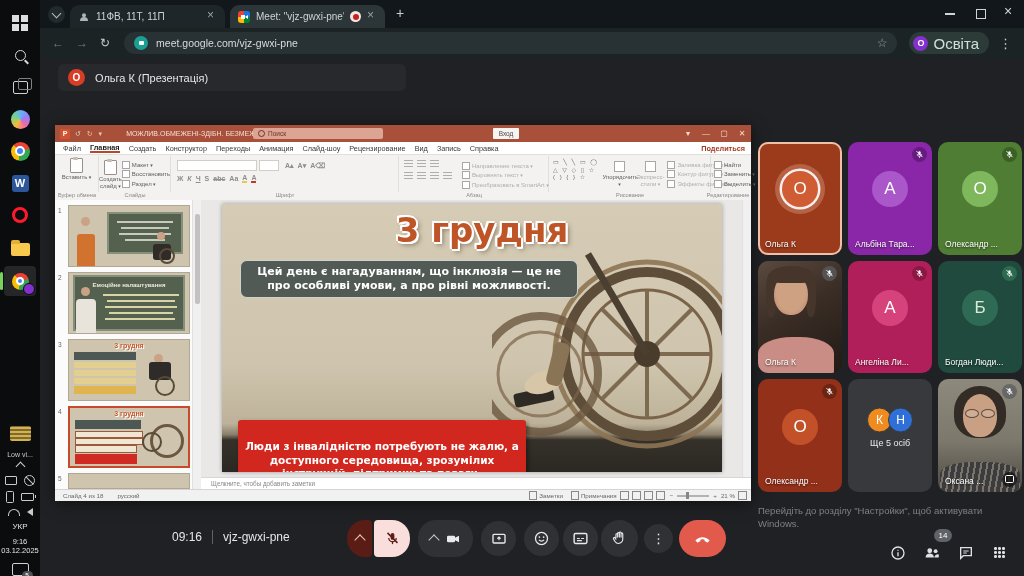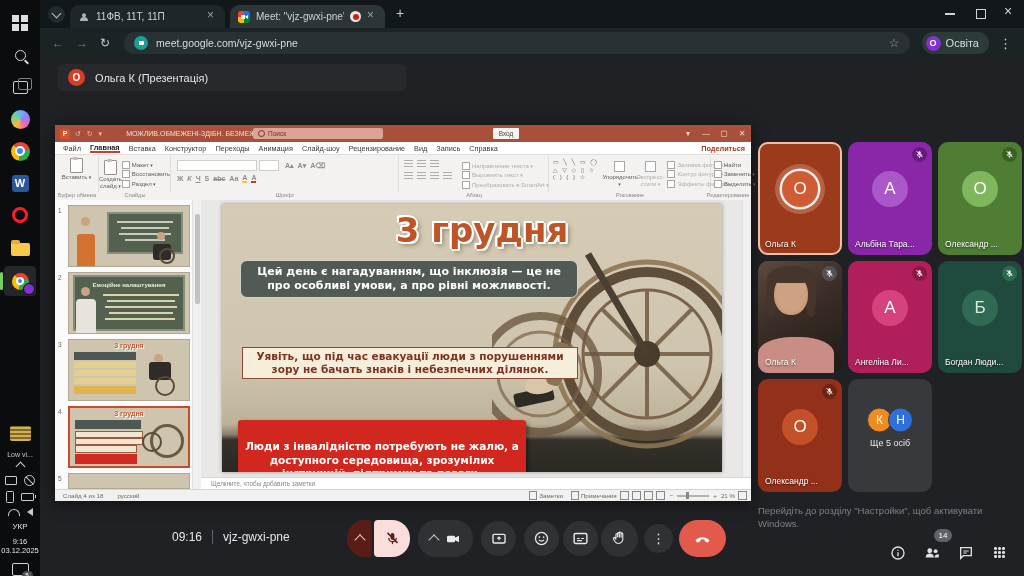--- a/index.html
+++ b/index.html
@@ -65,21 +65,21 @@
   .navb{font-size:12px;margin-left:12px;color:#788084}
   .navb.lit{color:#c8cdd0}
   .omni{height:22px;background:#283134;border-radius:11px;flex:1;margin:0 12px 0 14px;display:flex;align-items:center;padding:0 10px;min-width:0}
   .meetchip{width:14px;height:14px;border-radius:50%;background:#1d9e92;display:flex;align-items:center;justify-content:center;flex:none;margin-right:8px}
   .meetchip::after{content:"";width:5px;height:4px;background:#fff;border-radius:1px;box-shadow:6px 0 0 -2px #fff}
   .urltext{font-size:10.5px;color:#d8dcde;white-space:nowrap}
   .star{margin-left:auto;font-size:12px;color:#9aa0a3}
   .star::after{content:"☆"}
   .chip{height:22px;border-radius:11px;background:#2c3a38;display:flex;align-items:center;padding:0 10px 0 4px;gap:5px;flex:none}
   .chip .cav{width:15px;height:15px;border-radius:50%;background:#8430ce;color:#fff;font-size:9px;font-weight:bold;display:flex;align-items:center;justify-content:center}
-  .chip .clbl{font-size:11px;color:#cfe0da}
+  .chip .clbl{font-size:15px;color:#cfe0da}
   .brmenu{font-size:13px;color:#cfd4d6;margin:0 12px 0 10px}
   .brmenu::after{content:"⋮"}
   
   .meetbg{position:absolute;left:40px;top:58px;width:984px;height:518px;background:#202124}
   .pill{position:absolute;left:58px;top:64px;width:348px;height:27px;background:#28292c;border-radius:6px;display:flex;align-items:center;padding-left:10px;gap:10px;box-sizing:border-box}
   .pill .av{width:17px;height:17px;border-radius:50%;background:#d93d25;color:#fff;font-size:10px;font-weight:bold;display:flex;align-items:center;justify-content:center;flex:none}
   .pill .plabel{font-size:11px;color:#e4e6e8;white-space:nowrap}
   
   .ppt{position:absolute;left:55px;top:125px;width:696px;height:376px;background:#f3f2f1;box-shadow:0 2px 14px rgba(0,0,0,.55);font-family:"Liberation Sans",sans-serif;}
   .ppt-title{position:absolute;left:0;top:0;right:0;height:17px;background:#a9503a;display:flex;align-items:center;color:#f4ded6}
@@ -323,21 +323,21 @@
       <div class="vhod">Вход</div>
       <div class="pwc ribbondisp" style="right:54px"></div>
       <div class="pwc pmin" style="right:36px"></div>
       <div class="pwc pmax" style="right:18px"></div>
       <div class="pwc pclo" style="right:0"></div>
     </div>
 
     <div class="ppt-menu">
       <span class="mtab">Файл</span>
       <span class="mtab active">Главная</span>
-      <span class="mtab">Вставка</span>
+      <span class="mtab">Создать</span>
       <span class="mtab">Конструктор</span>
       <span class="mtab">Переходы</span>
       <span class="mtab">Анимация</span>
       <span class="mtab">Слайд-шоу</span>
       <span class="mtab">Рецензирование</span>
       <span class="mtab">Вид</span>
       <span class="mtab">Запись</span>
       <span class="mtab">Справка</span>
       <span class="pshare">Поделиться</span>
     </div>
@@ -558,21 +558,20 @@
         <circle cx="155" cy="160" r="13" fill="#4a3c2c"></circle>
         <circle cx="48" cy="180" r="58" fill="none" stroke="#6b5840" stroke-width="8" opacity=".8"></circle>
         <circle cx="48" cy="180" r="42" fill="none" stroke="#7a6348" stroke-width="3" opacity=".7"></circle>
         <line x1="155" y1="160" x2="96" y2="60" stroke="#4a3f30" stroke-width="7"></line>
         <rect x="22" y="196" width="40" height="14" rx="3" fill="#2e2a24" transform="rotate(-12 42 203)"></rect>
         <ellipse cx="52" cy="188" rx="20" ry="11" fill="#d8c6a8" transform="rotate(-18 52 188)"></ellipse>
         <rect x="58" y="148" width="16" height="44" rx="6" fill="#8a7456" transform="rotate(14 66 170)"></rect>
       </svg>
       <div class="sl-title">3 грудня</div>
       <div class="sl-dark">Цей день є нагадуванням, що інклюзія — це не про особливі умови, а про рівні можливості.</div>
-      <div class="sl-cream" style="left:20px;top:143px;width:336px">Уявіть, що під час евакуації люди з порушеннями зору не бачать знаків і небезпечних ділянок.</div>
       <div class="sl-red">Люди з інвалідністю потребують не жалю, а доступного середовища, зрозумілих інструкцій, підтримки та поваги.</div>
     </div>
     <div class="cscroll"></div>
 
     <div class="notesbar">
       <span>Щелкните, чтобы добавить заметки</span>
     </div>
 
     <div class="statusbar">
       <span style="margin-left:4px">Слайд 4 из 18</span>
@@ -675,20 +674,39 @@
       <div class="ava">О</div>
       <div class="nm">Олександр ...</div>
     </div>
     <div class="tile" style="--bg:#37393c">
       <div class="duo">
         <div class="d" style="background:#ef8b1f">К</div>
         <div class="d d2" style="background:#2f6fd8">Н</div>
       </div>
       <div class="morelbl">Ще 5 осіб</div>
     </div>
+    <div class="tile vt9">
+      <div class="hair"></div>
+      <div class="face"></div>
+      <div class="glasses">
+          <i></i>
+          <i></i>
+        </div>
+      <div class="body"></div>
+      <div class="micb" style="--badge:rgba(90,92,96,.75)">
+          <svg width="9" height="9" viewBox="0 0 24 24">
+            <rect x="9" y="3" width="6" height="11" rx="3" fill="#fff"></rect>
+            <path d="M6 11a6 6 0 0 0 12 0" fill="none" stroke="#fff" stroke-width="2"></path>
+            <line x1="12" y1="17" x2="12" y2="21" stroke="#fff" stroke-width="2"></line>
+            <line x1="4" y1="3" x2="20" y2="19" stroke="#fff" stroke-width="2.4"></line>
+          </svg>
+        </div>
+      <div class="nm">Оксана ...</div>
+      <div class="pip"></div>
+    </div>
   </div>
 
   <div class="btime">
     <span>09:16</span>
     <span class="sep"></span>
     <span>vjz-gwxi-pne</span>
   </div>
 
   <div class="ctl micc">
     <div class="seg1">

